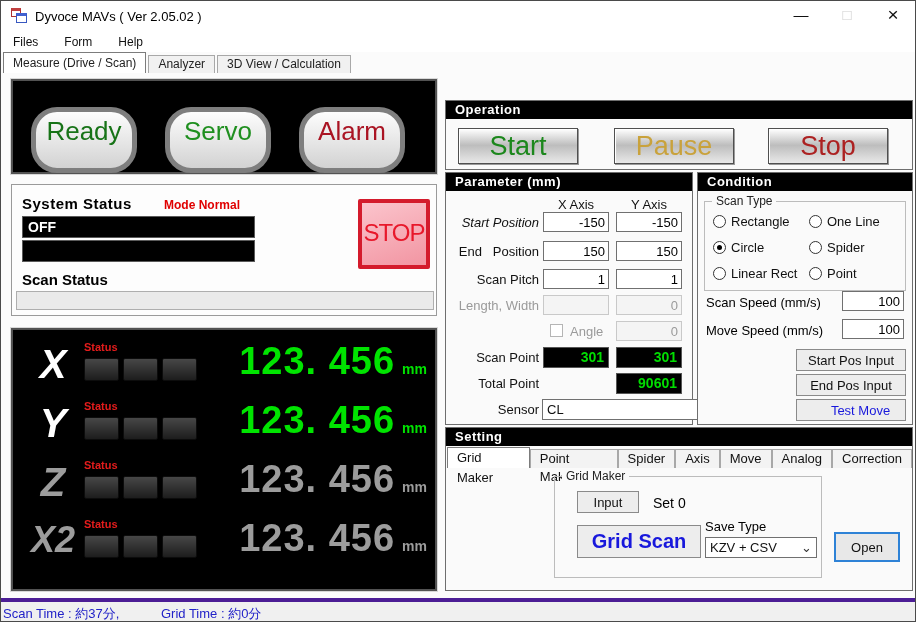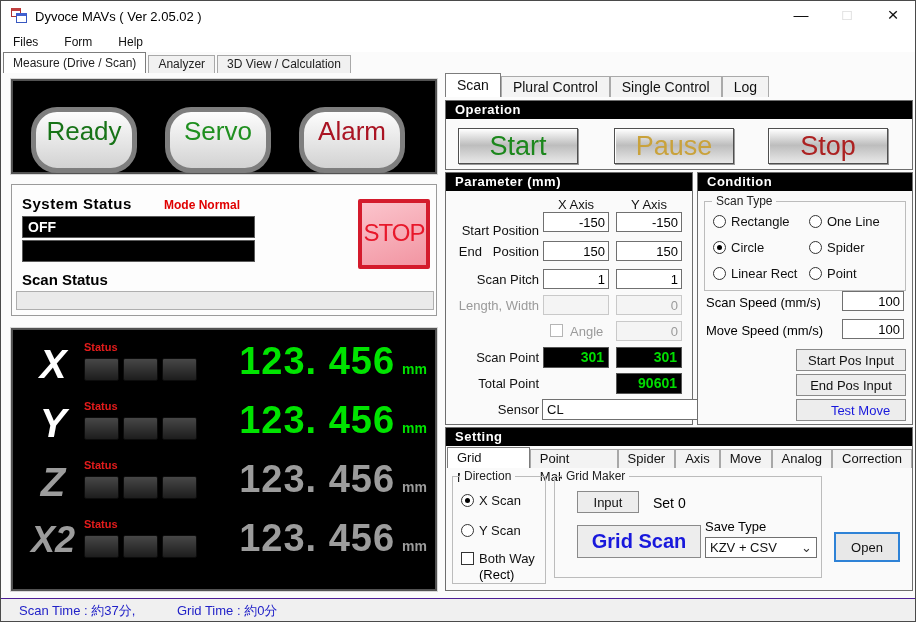--- a/index.html
+++ b/index.html
@@ -68,21 +68,21 @@
   .cbox.dis { border-color:#b5b5b5; }
   .opt { position:absolute; font-size:13px; color:#111; white-space:nowrap; }
   .opt .radio, .opt .cbox { margin-right:5px; }
   .flatbtn { position:absolute; background:#ededed; border:1px solid #8a8a8a; font-size:13px; text-align:center; color:#111; }
 
   
   .stabs { position:absolute; left:1px; top:19px; height:21px; display:flex; align-items:flex-end; }
   .stab { font-size:13px; color:#111; background:#f3f3f3; border:1px solid #a8a8a8; border-bottom:none; height:19px; line-height:18px; padding:0 9px; }
   .stab.active { background:#fff; border-color:#7c7c7c; height:21px; line-height:20px; }
 
-  .statusbar { position:absolute; left:0; top:597px; width:100%; height:25px; background:#f0f0f0; border-top:1px solid #4c1d95; font-size:13px; color:#2222c8; line-height:24px; padding-left:18px; }
+  .statusbar { position:absolute; left:0; top:597px; width:100%; height:25px; background:#f0f0f0; border-top:4px solid #4c1d95; font-size:13px; color:#2222c8; line-height:24px; padding-left:2px; }
   .blue-text { color:#1818dc; }
 </style>
 </head>
 <body>
 
 <div id="win">
 
   <div class="titlebar">
     <span class="appicon">
         <span class="back"></span>
@@ -166,40 +166,34 @@
       <span class="ind" style="left:71px;"></span>
       <span class="ind" style="left:110px;"></span>
       <span class="ind" style="left:149px;"></span>
       <span class="axis-val">
         <span class="axis-num">123. 456</span>
         <span class="axis-unit">mm</span>
       </span>
     </div>
   </div>
 
-  <div class="rtabs">
-    <span class="rtab active">Scan</span>
-    <span class="rtab">Plural Control</span>
-    <span class="rtab">Single Control</span>
-    <span class="rtab">Log</span>
-  </div>
 
   <div class="section" style="left:444px;top:99px;width:468px;height:70px;">
     <div class="sec-head">Operation</div>
     <div class="metal op-btn" style="left:12px;color:#1c871c;">Start</div>
     <div class="metal op-btn" style="left:168px;color:#c9a23c;">Pause</div>
     <div class="metal op-btn" style="left:322px;color:#ac2121;">Stop</div>
   </div>
 
   <div class="section" style="left:444px;top:171px;width:248px;height:253px;">
     <div class="sec-head">Parameter (mm)</div>
     <span class="colhead" style="left:97px;">X Axis</span>
     <span class="colhead" style="left:170px;">Y Axis</span>
 
-    <span class="plabel" style="top:50px;">Start Position</span>
+    <span class="plabel" style="top:42px;font-style:italic;">Start Position</span>
     <input class="pinput" style="left: 97px; top: 39px;" value="-150">
     <input class="pinput" style="left: 170px; top: 39px;" value="-150">
 
     <span class="plabel" style="top:71px;">End   Position</span>
     <input class="pinput" style="left: 97px; top: 68px;" value="150">
     <input class="pinput" style="left: 170px; top: 68px;" value="150">
 
     <span class="plabel" style="top:99px;">Scan Pitch</span>
     <input class="pinput" style="left: 97px; top: 96px;" value="1">
     <input class="pinput" style="left: 170px; top: 96px;" value="1">
@@ -254,27 +248,20 @@
     <div class="stabs">
       <span class="stab active">Grid Maker</span>
       <span class="stab">Point Maker</span>
       <span class="stab">Spider</span>
       <span class="stab">Axis</span>
       <span class="stab">Move</span>
       <span class="stab">Analog</span>
       <span class="stab">Correction</span>
     </div>
 
-    <div class="gbox" style="left:6px;top:48px;width:94px;height:108px;">
-      <span class="glegend">Direction</span>
-      <span class="opt" style="left:8px;top:16px;"><span class="radio checked"></span><span>X Scan</span></span>
-      <span class="opt" style="left:8px;top:46px;"><span class="radio"></span><span>Y Scan</span></span>
-      <span class="opt" style="left:8px;top:74px;"><span class="cbox"></span><span>Both Way</span></span>
-      <span style="position:absolute;left:26px;top:90px;font-size:13px;">(Rect)</span>
-    </div>
 
     <div class="gbox" style="left:108px;top:48px;width:268px;height:102px;">
       <span class="glegend">Grid Maker</span>
       <div class="flatbtn" style="left:22px;top:14px;width:62px;height:22px;line-height:21px;">Input</div>
       <span style="position:absolute;left:98px;top:18px;font-size:14px;">Set 0</span>
       <div class="flatbtn blue-text" style="left:22px;top:48px;width:124px;height:33px;line-height:31px;font-size:20px;font-weight:bold;">Grid Scan</div>
       <span style="position:absolute;left:150px;top:42px;font-size:13px;">Save Type</span>
       <div class="combo" style="left:150px;top:60px;width:112px;">
         <span>KZV + CSV</span>
         <span class="chev">⌄</span>

